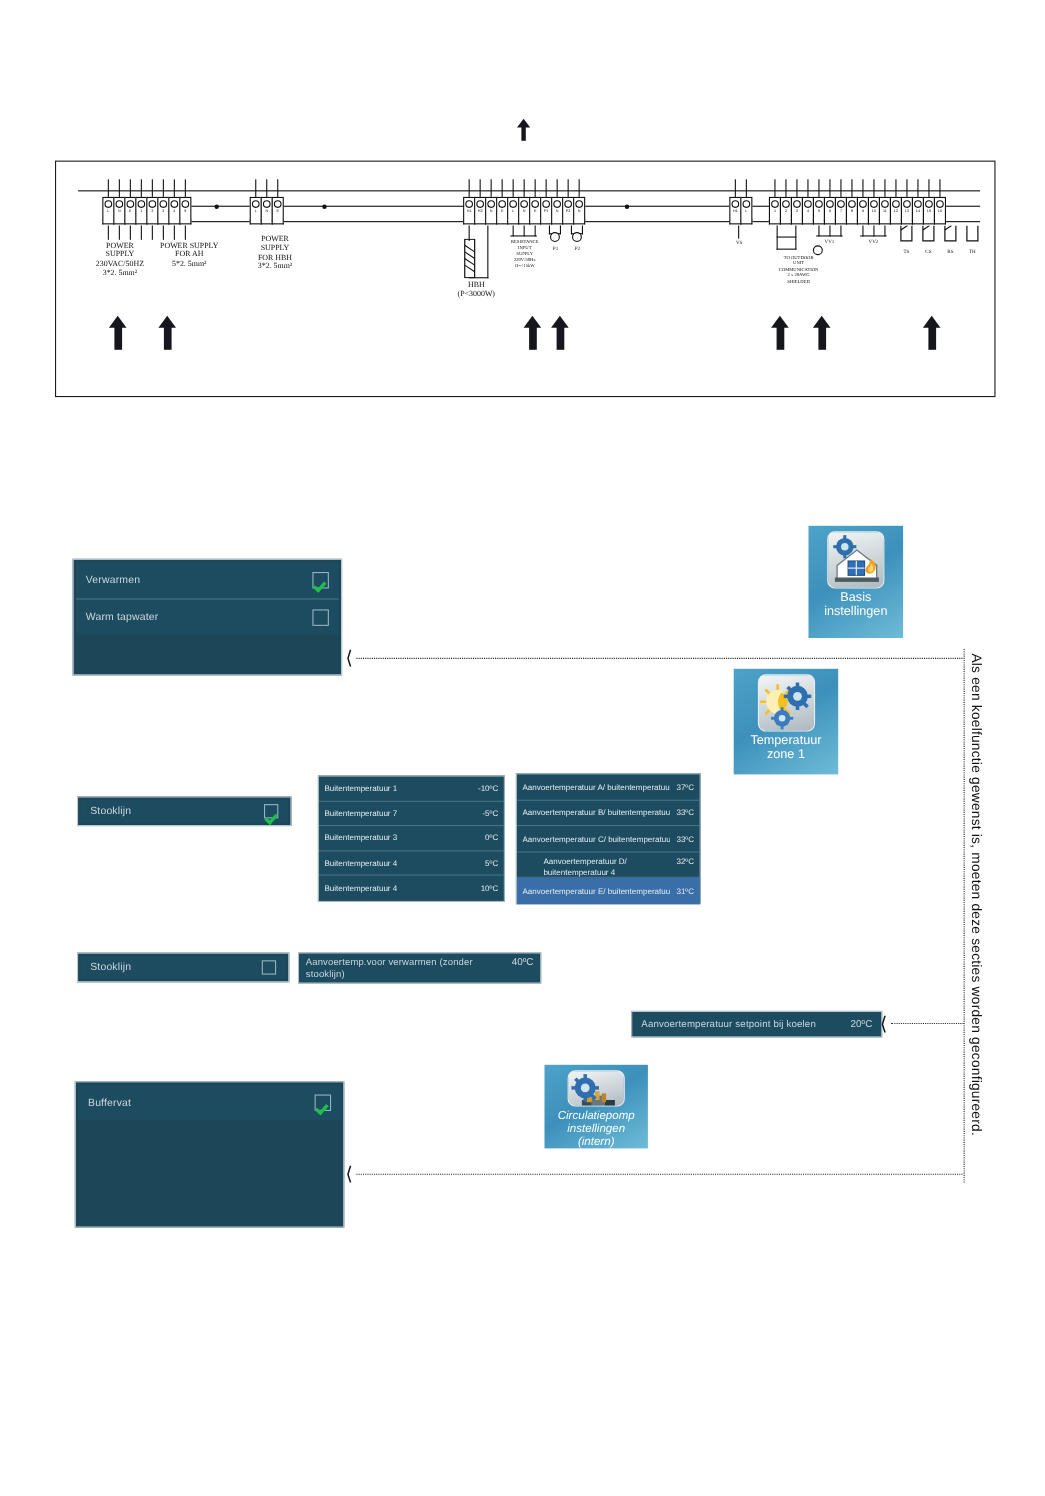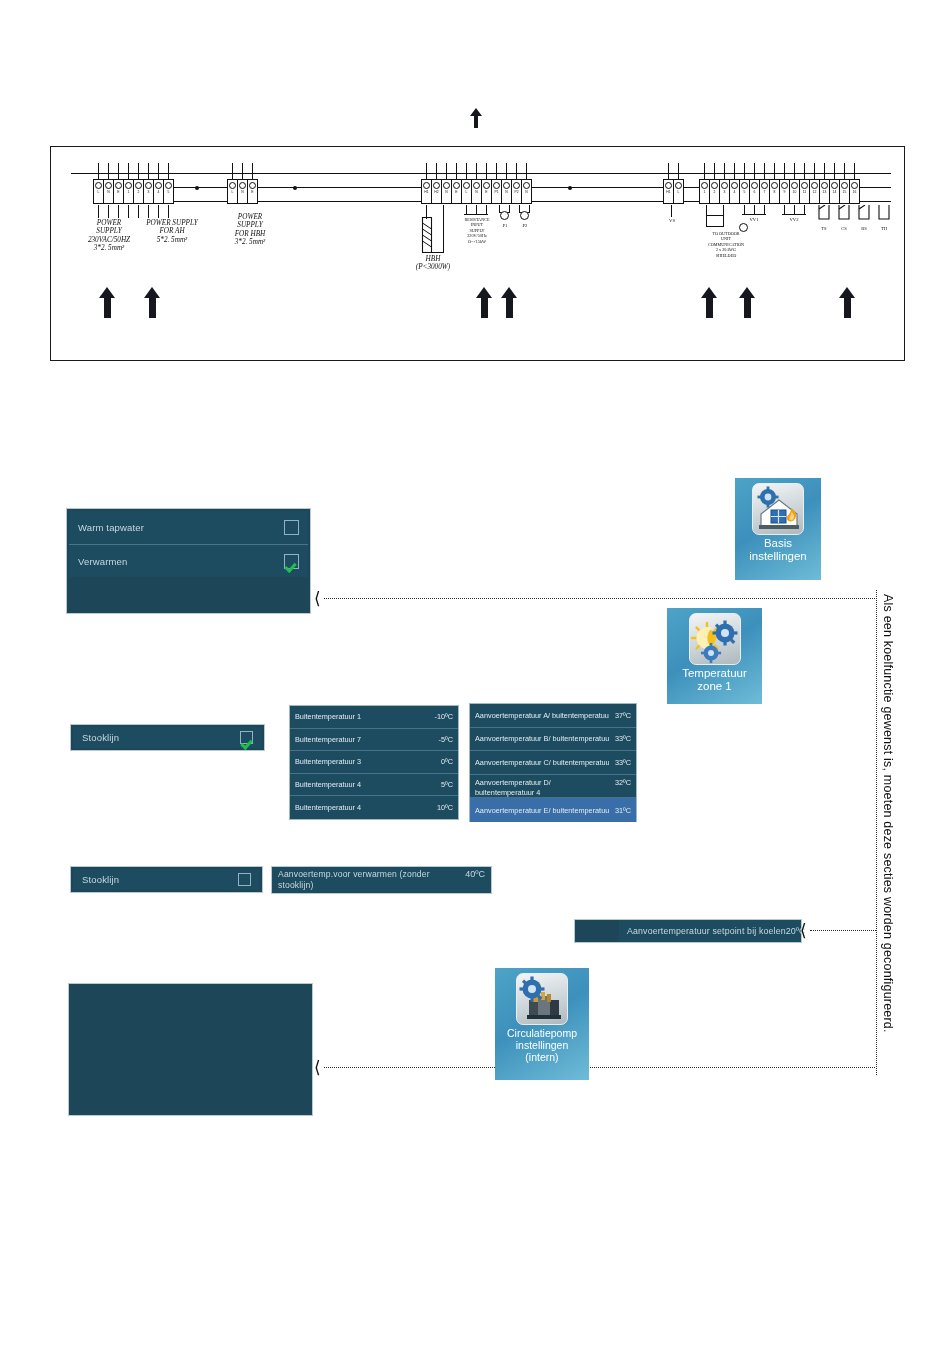--- a/index.html
+++ b/index.html
@@ -39,21 +39,21 @@
     content:""; position:absolute; left:-1px; right:-1px; bottom:-4px;
     height:4px; border-left:1px solid #111; border-right:1px solid #111;
     border-bottom:1px solid #111; background:#fff;
   }
   .tb-stub { position:absolute; width:1.4px; background:#111; }
 
   .wd-label {
     position:absolute; color:#111; text-align:center;
     font-family:"Liberation Serif", serif; line-height:1.15;
   }
-  .wd-label.sm  { font-size:7.2px;font-style:italic; }
+  .wd-label.sm  { font-size:7.2px; }
   .wd-label.xs  { font-size:4.6px; line-height:1.25; }
   .wd-label.xxs { font-size:4.2px; line-height:1.3; }
 
   .dot-marker{ position:absolute; width:4px; height:4px; background:#111; border-radius:50%; }
 
   .up-arrow { position:absolute; }
   .up-arrow .shaft { position:absolute; left:5px; top:9px; width:7px; height:22px; background:#16161e; }
   .up-arrow .head {
     position:absolute; left:0; top:0; width:0; height:0;
     border-left:8.5px solid transparent; border-right:8.5px solid transparent;
@@ -508,26 +508,26 @@
       <div class="shaft"></div>
   </div>
   <div class="up-arrow" style="left:788px; top:140px; width:17px; height:33px;">
     <div class="head"></div>
       <div class="shaft"></div>
   </div>
 </div>
 
 <div class="panel" style="left:66px; top:508px; width:245px; height:106px;">
   <div class="row" style="height:33px;">
+    <span class="lbl">Verwarmen</span>
+    <span class="chk on"></span>
+  </div>
+  <div class="row" style="height:33px;">
     <span class="lbl">Warm tapwater</span>
     <span class="chk"></span>
-  </div>
-  <div class="row" style="height:33px;">
-    <span class="lbl">Verwarmen</span>
-    <span class="chk on"></span>
   </div>
 </div>
 
 <div class="left-caret" style="left:314px; top:590px;">⟨</div>
 <div class="dotted-h" style="left:324px; top:598px; width:551px;"></div>
 
 <div class="deskicon" style="left:699px; top:478px; width:86px; height:102px;margin-left:36px;">
   <div class="glyph">
     <svg width="52" height="52" viewBox="0 0 52 52">
       <path d="M8 30 L26 16 L44 30 L44 42 L8 42 Z" fill="#ffffff" stroke="#6b7b82" stroke-width="1.2"></path>
@@ -631,21 +631,21 @@
   </div>
   <div class="trow" style="height:23.6px;">
     <span class="t-lbl">Aanvoertemperatuur B/ buitentemperatuur 2</span>
     <span class="t-val">33ºC</span>
   </div>
   <div class="trow" style="height:23.6px;">
     <span class="t-lbl">Aanvoertemperatuur C/ buitentemperatuur 3</span>
     <span class="t-val">33ºC</span>
   </div>
   <div class="trow" style="height:23.6px; align-items:flex-start; padding-top:3px; white-space:normal; line-height:10px;">
-    <span class="t-lbl" style="white-space:normal; max-width:128px;">Aanvoertemperatuur D/ buitentemperatuur 4</span>
+    <span class="t-lbl" style="white-space:normal; max-width:128px;margin-left:19px;">Aanvoertemperatuur D/ buitentemperatuur 4</span>
     <span class="t-val">32ºC</span>
   </div>
   <div class="trow sel" style="height:23.6px;">
     <span class="t-lbl">Aanvoertemperatuur E/ buitentemperatuur 5</span>
     <span class="t-val">31ºC</span>
   </div>
 </div>
 
 <div class="panel" style="left:70px; top:866px; width:193px; height:27px;">
   <div class="row" style="height:21px;">
@@ -655,35 +655,39 @@
 </div>
 
 <div class="panel" style="left:271px; top:866px; width:221px; height:28px; padding:0;">
   <div class="row" style="height:26px; align-items:flex-start; padding:2px 6px; line-height:11px; white-space:normal;">
     <span class="lbl" style="white-space:normal; font-size:8.6px; max-width:162px;">Aanvoertemp.voor verwarmen (zonder stooklijn)</span>
     <span class="val">40ºC</span>
   </div>
 </div>
 
 <div class="panel" style="left:574px; top:919px; width:228px; height:24px; padding:0;">
-  <div class="row" style="height:22px; padding:0 8px;margin-left:44px;">
+  <div class="row" style="height:22px; padding:0 8px;">
     <span class="lbl" style="font-size:8.8px;">Aanvoertemperatuur setpoint bij koelen</span>
     <span class="val">20ºC</span>
   </div>
 </div>
 <div class="left-caret" style="left:800px; top:922px;">⟨</div>
 <div class="dotted-h" style="left:810px; top:930px; width:66px;"></div>
 
 <div class="panel" style="left:68px; top:983px; width:245px; height:133px;">
+  <div class="row" style="height:32px;">
+    <span class="lbl">Buffervat</span>
+    <span class="chk on"></span>
+  </div>
 </div>
 
 <div class="left-caret" style="left:314px; top:1059px;">⟨</div>
 <div class="dotted-h" style="left:324px; top:1067px; width:551px;"></div>
 
-<div class="deskicon small" style="left:495px; top:968px; width:94px; height:112px;">
+<div class="deskicon small" style="left:495px; top:968px; width:94px; height:76px;font-style:italic;">
   <div class="glyph">
     <svg width="52" height="52" viewBox="0 0 52 52">
       <rect x="12" y="26" width="9" height="16" fill="#3f4a52"></rect>
       <rect x="21" y="22" width="12" height="20" fill="#6a757d"></rect>
       <rect x="33" y="26" width="9" height="16" fill="#2f3a42"></rect>
       <rect x="16" y="20" width="5" height="8" fill="#cf9b32"></rect>
       <rect x="24" y="18" width="4" height="8" fill="#d7a53a"></rect>
       <rect x="30" y="20" width="4" height="8" fill="#b9862a"></rect>
       <rect x="10" y="41" width="34" height="4" fill="#22303a"></rect>
       <g transform="translate(4,4)">

